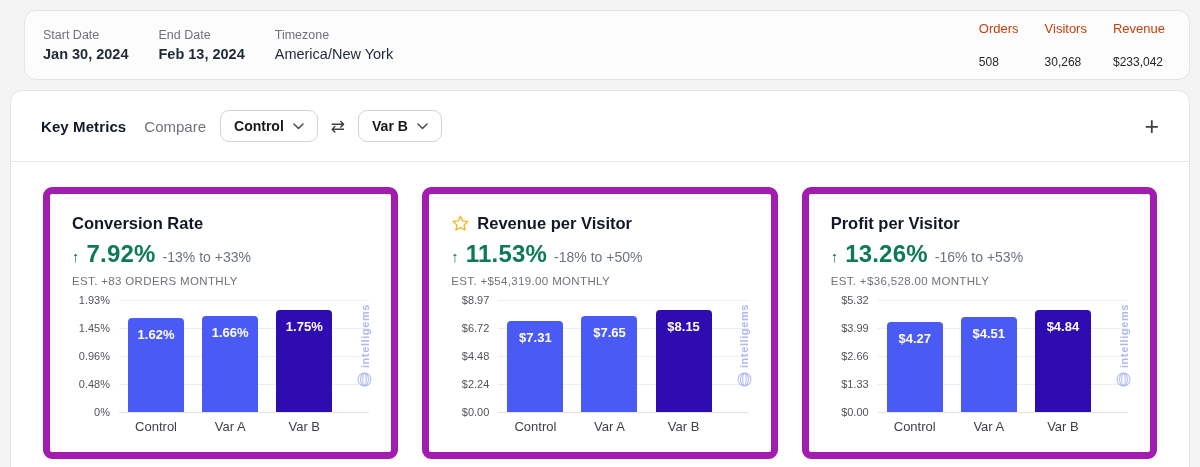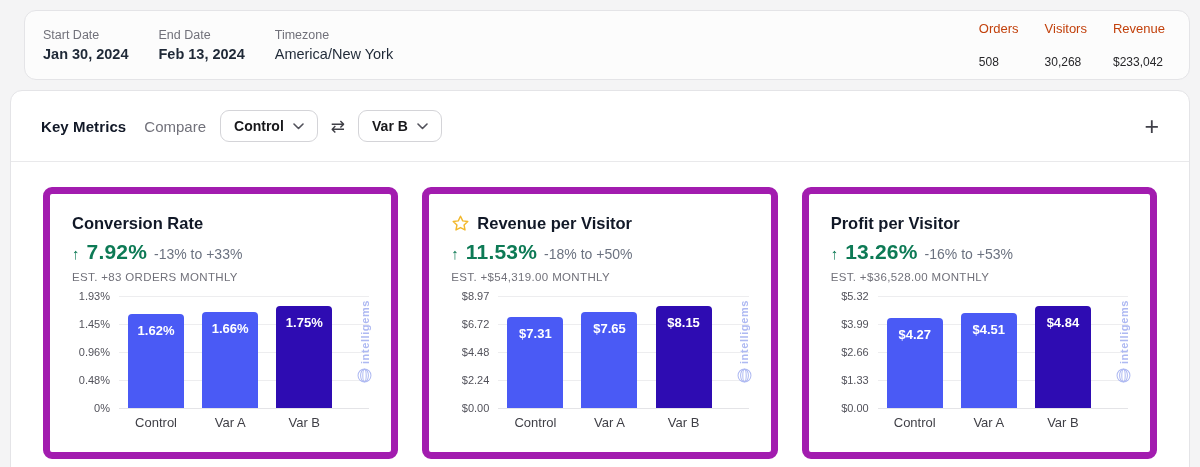--- a/index.html
+++ b/index.html
@@ -27,21 +27,21 @@
       background:#fff;padding:7px 13px;font-size:14px;font-weight:600;color:#18181b;cursor:pointer;}
   .swap{margin:0 13px;font-size:17px;color:#3f3f46;cursor:pointer;line-height:1;}
   .plus{margin-left:auto;font-size:25px;font-weight:300;color:#404049;cursor:pointer;line-height:1;}
   .content{display:grid;grid-template-columns:repeat(3,1fr);gap:24px;padding:25px 32px;}
   
   .mcard{border:7px solid #a21caf;border-radius:9px;background:#fff;height:272px;
          box-sizing:border-box;padding:20px 22px 0 22px;}
   .mtitle{display:flex;align-items:center;gap:7px;font-size:16.5px;font-weight:700;color:#111827;}
   .lift-row{display:flex;align-items:baseline;gap:7px;margin-top:7px;}
   .lift-arrow{color:#0d7a55;font-weight:700;font-size:15px;}
-  .lift{font-size:21px;font-weight:700;color:#0d7a55;letter-spacing:.2px;}
+  .lift{font-size:24px;font-weight:700;color:#0d7a55;letter-spacing:.2px;}
   .range{font-size:14px;color:#6b7280;}
   .est{margin-top:7px;font-size:11.5px;color:#71717a;letter-spacing:.03em;}
   
   .chart{display:flex;height:112px;margin-top:13px;}
   .yaxis{position:relative;width:38px;margin-right:9px;}
   .ytick{position:absolute;right:0;transform:translateY(-50%);font-size:11px;color:#52525b;white-space:nowrap;}
   .plot{position:relative;flex:1;}
   .gridline{position:absolute;left:0;right:0;height:1px;background:#ededef;}
   .gridline.zero{background:#e4e4e7;}
   .bars{position:absolute;left:0;right:28px;top:0;bottom:0;display:flex;}

